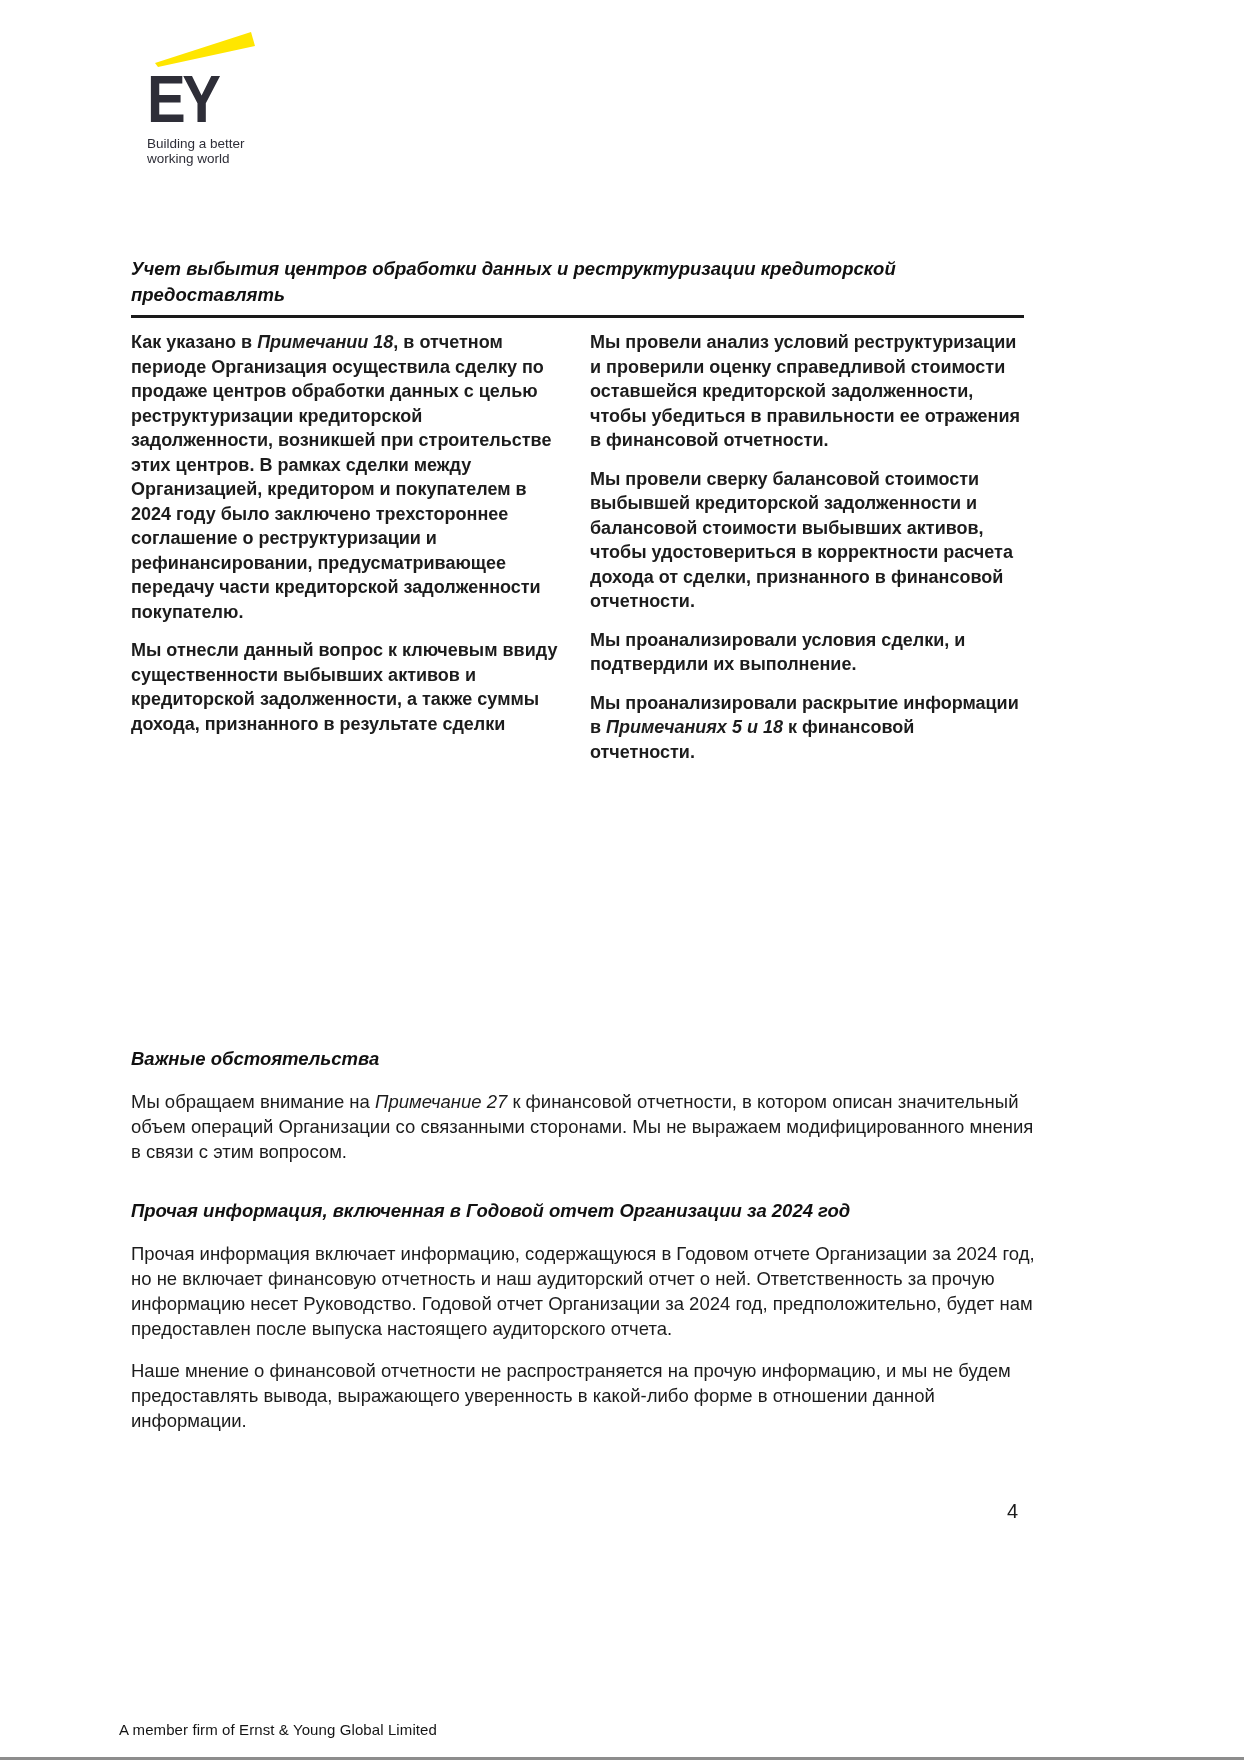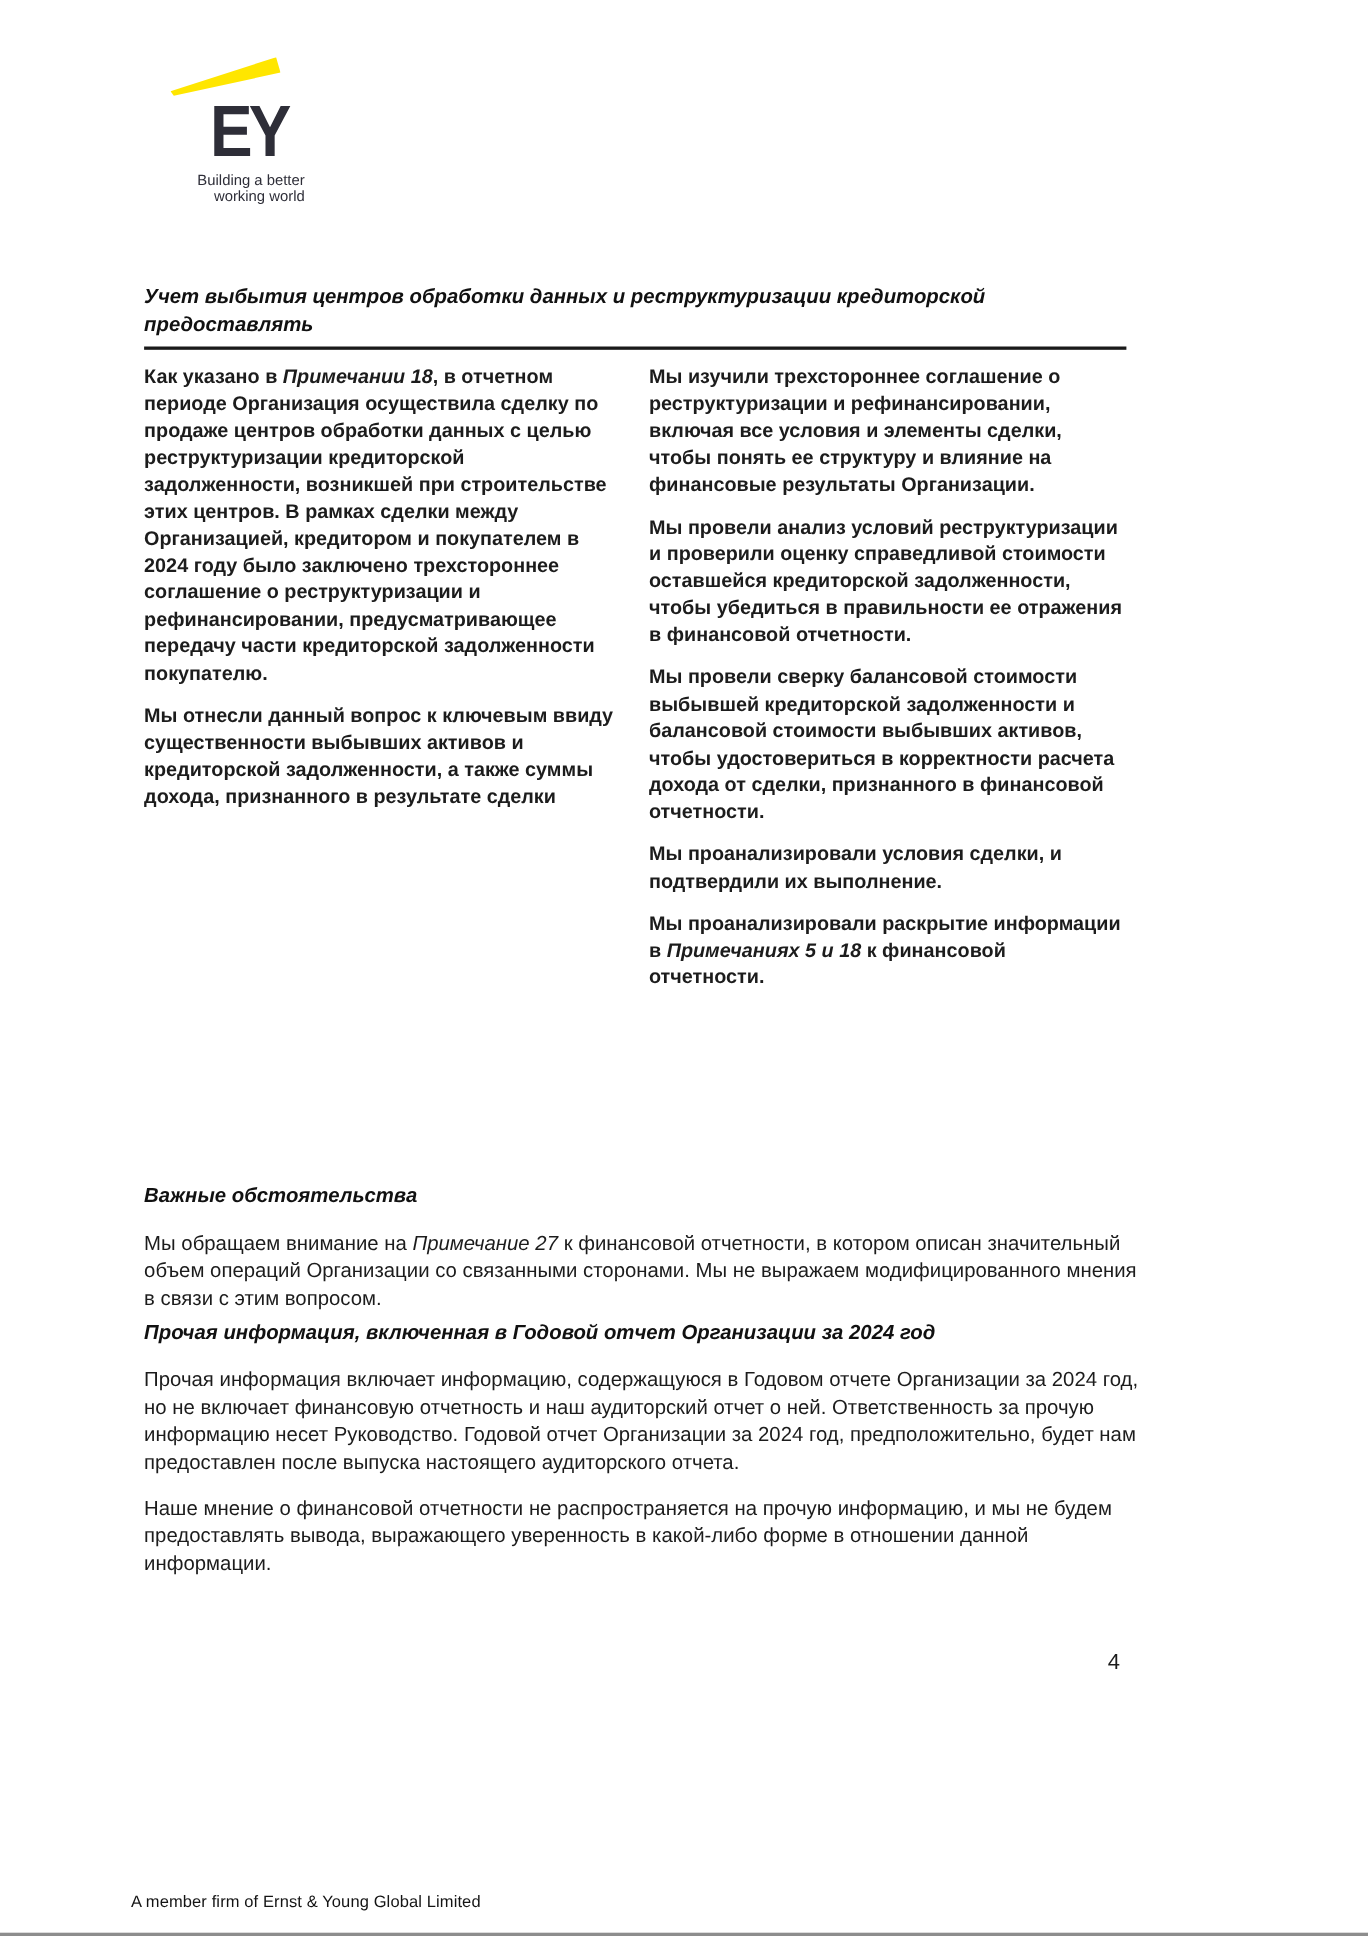--- a/index.html
+++ b/index.html
@@ -6,42 +6,42 @@
   .page{
     position:relative;
     width:1244px;height:1760px;
     margin:0 auto;
     background:#ffffff;
     font-family:"Liberation Sans",sans-serif;
     color:#1c1c1c;
     overflow:hidden;
   }
   
-  .logo{position:absolute;left:147px;top:52px;width:130px;text-align:right;}
+  .logo{position:absolute;left:147px;top:32px;width:130px;}
   .beam{display:block;margin-left:8px;width:100px;height:38px;}
   .ey-wordmark{
     font-weight:bold;font-size:66px;line-height:58px;
     letter-spacing:-4px;color:#2e2e38;
     transform:scaleX(0.88);transform-origin:left center;
     margin-top:0;
   }
   .ey-tagline{margin-top:8px;font-size:13.5px;line-height:15px;font-weight:normal;color:#2e2e38;}
   
   .kam{position:absolute;left:131px;top:256px;width:893px;}
   h2.doc-heading{
     margin:0;font-style:italic;font-weight:bold;
     font-size:18.5px;line-height:26px;color:#111;
   }
   .kam h2.doc-heading{border-bottom:3px solid #1a1a1a;padding-bottom:7px;}
   .columns{display:flex;gap:26px;margin-top:12px;font-weight:bold;}
   .col{width:433px;}
   .col p{margin:0 0 14px;font-size:18px;line-height:24.5px;}
   
   .sec{position:absolute;left:131px;width:912px;}
-  .sec-emphasis{top:1074px;}
+  .sec-emphasis{top:1046px;}
   .sec-other{top:1198px;}
   .sec h2.doc-heading{margin:0 0 17px;}
   .sec p{margin:0 0 17px;font-size:18.5px;line-height:25px;}
   
   .page-number{position:absolute;left:1007px;top:1500px;font-size:20px;color:#1c1c1c;}
   .member-note{position:absolute;left:119px;top:1675px;font-size:15px;color:#141414;letter-spacing:0.1px;margin-top:46px;}
   .scan-edge{position:absolute;left:0;right:0;bottom:0;height:3px;background:#8d8d8d;}
   .rich i, .rich .it{font-style:italic;}
 </style>
 </head>
@@ -61,21 +61,20 @@
   </div>
 
   <section class="kam">
     <h2 class="doc-heading">Учет выбытия центров обработки данных и реструктуризации кредиторской предоставлять</h2>
     <div class="columns">
       <div class="col">
         <p class="rich"><span>Как указано в </span><span class="it">Примечании 18</span><span>, в отчетном периоде Организация осуществила сделку по продаже центров обработки данных с целью реструктуризации кредиторской задолженности, возникшей при строительстве этих центров. В рамках сделки между Организацией, кредитором и покупателем в 2024 году было заключено трехстороннее соглашение о реструктуризации и рефинансировании, предусматривающее передачу части кредиторской задолженности покупателю.</span></p>
         <p class="rich"><span>Мы отнесли данный вопрос к ключевым ввиду существенности выбывших активов и кредиторской задолженности, а также суммы дохода, признанного в результате сделки</span></p>
       </div>
       <div class="col">
-        <p class="rich"><span>Мы изучили трехстороннее соглашение о реструктуризации и рефинансировании, включая все условия и элементы сделки, чтобы понять ее структуру и влияние на финансовые результаты Организации.</span></p>
         <p class="rich"><span>Мы провели анализ условий реструктуризации и проверили оценку справедливой стоимости оставшейся кредиторской задолженности, чтобы убедиться в правильности ее отражения в финансовой отчетности.</span></p>
         <p class="rich"><span>Мы провели сверку балансовой стоимости выбывшей кредиторской задолженности и балансовой стоимости выбывших активов, чтобы удостовериться в корректности расчета дохода от сделки, признанного в финансовой отчетности.</span></p>
         <p class="rich"><span>Мы проанализировали условия сделки, и подтвердили их выполнение.</span></p>
         <p class="rich"><span>Мы проанализировали раскрытие информации в </span><span class="it">Примечаниях 5 и 18</span><span> к финансовой отчетности.</span></p>
       </div>
     </div>
   </section>
 
   <section class="sec sec-emphasis">
     <h2 class="doc-heading">Важные обстоятельства</h2>

